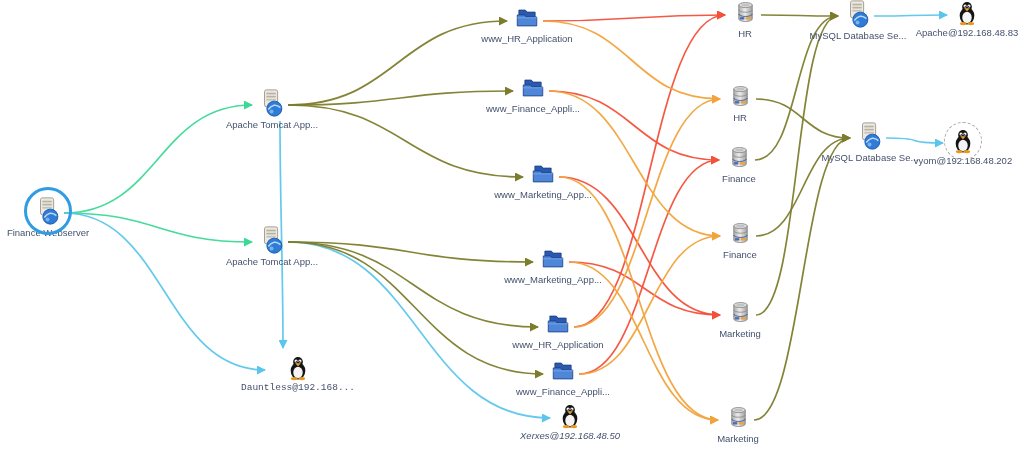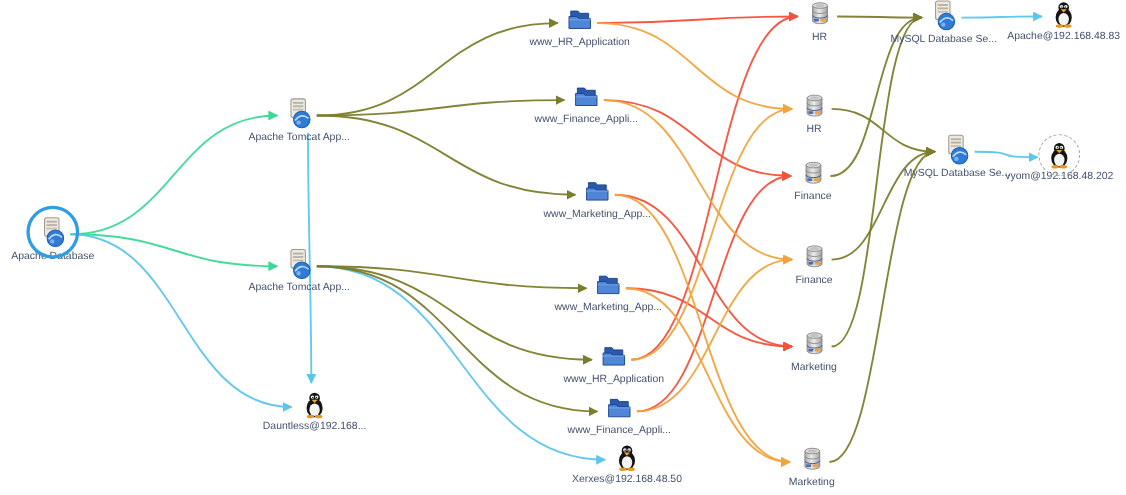--- a/index.html
+++ b/index.html
@@ -121,21 +121,21 @@
       <path class="edge" d="M569,262 C643.5,262 643.5,420 718,420" stroke="#f2a33c" marker-end="url(#arr-orange)"></path>
     </svg>
   <div id="nodes">
       <div class="node" style="left: -22px; top: 196px;">
         <div class="iconwrap" style="width: 30px; height: 30px;">
           <div class="ring sel"></div>
           <svg class="icon" width="30" height="30" viewBox="0 0 32 32">
             <use href="#sym-server"></use>
           </svg>
         </div>
-        <div class="label">Apache Database</div>
+        <div class="label">Finance Webserver</div>
       </div>
       <div class="node" style="left: 202px; top: 88px;">
         <div class="iconwrap" style="width: 30px; height: 30px;">
           <svg class="icon" width="30" height="30" viewBox="0 0 32 32">
             <use href="#sym-server"></use>
           </svg>
         </div>
         <div class="label">Apache Tomcat App...</div>
       </div>
       <div class="node" style="left: 202px; top: 225px;">
@@ -268,29 +268,29 @@
       </div>
       <div class="node" style="left: 893px; top: 128px;">
         <div class="iconwrap" style="width: 26px; height: 26px;">
           <div class="ring dash"></div>
           <svg class="icon" width="26" height="26" viewBox="0 0 32 32">
             <use href="#sym-tux"></use>
           </svg>
         </div>
         <div class="label">vyom@192.168.48.202</div>
       </div>
-      <div class="node" style="left: 216px; top: 355px;">
+      <div class="node" style="left: 228px; top: 355px; font-family: Liberation Mono, monospace;">
         <div class="iconwrap" style="width: 26px; height: 26px;">
           <svg class="icon" width="26" height="26" viewBox="0 0 32 32">
             <use href="#sym-tux"></use>
           </svg>
         </div>
         <div class="label">Dauntless@192.168...</div>
       </div>
-      <div class="node" style="left: 500px; top: 403px;">
+      <div class="node" style="left: 500px; top: 403px; font-style: italic;">
         <div class="iconwrap" style="width: 26px; height: 26px;">
           <svg class="icon" width="26" height="26" viewBox="0 0 32 32">
             <use href="#sym-tux"></use>
           </svg>
         </div>
         <div class="label">Xerxes@192.168.48.50</div>
       </div>
     </div>
 </div>
 

